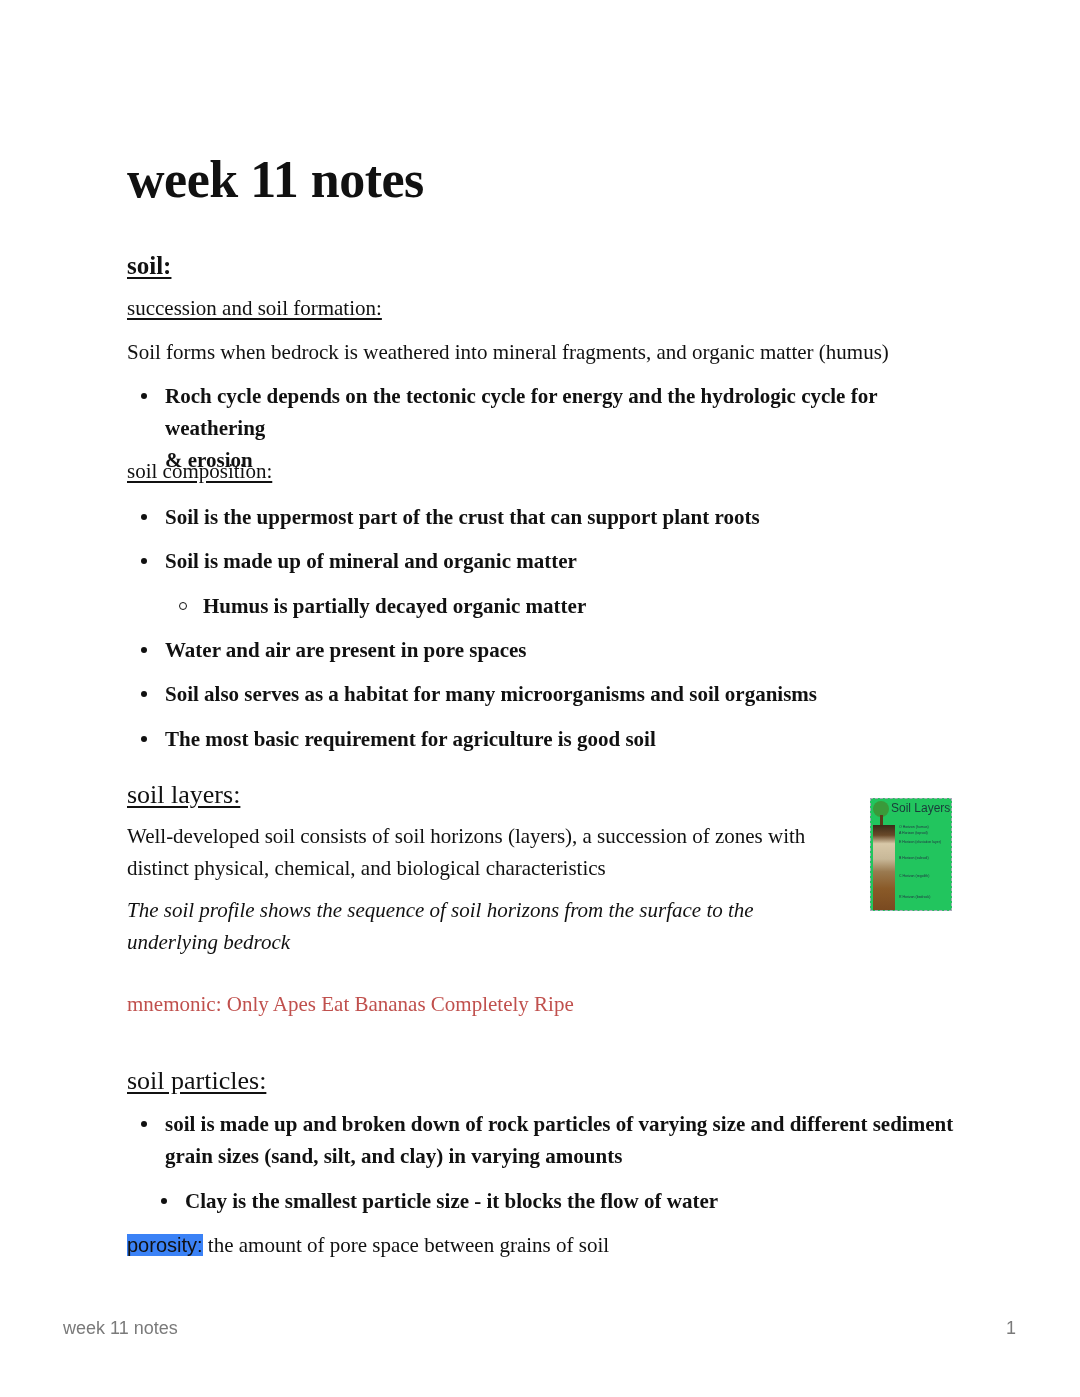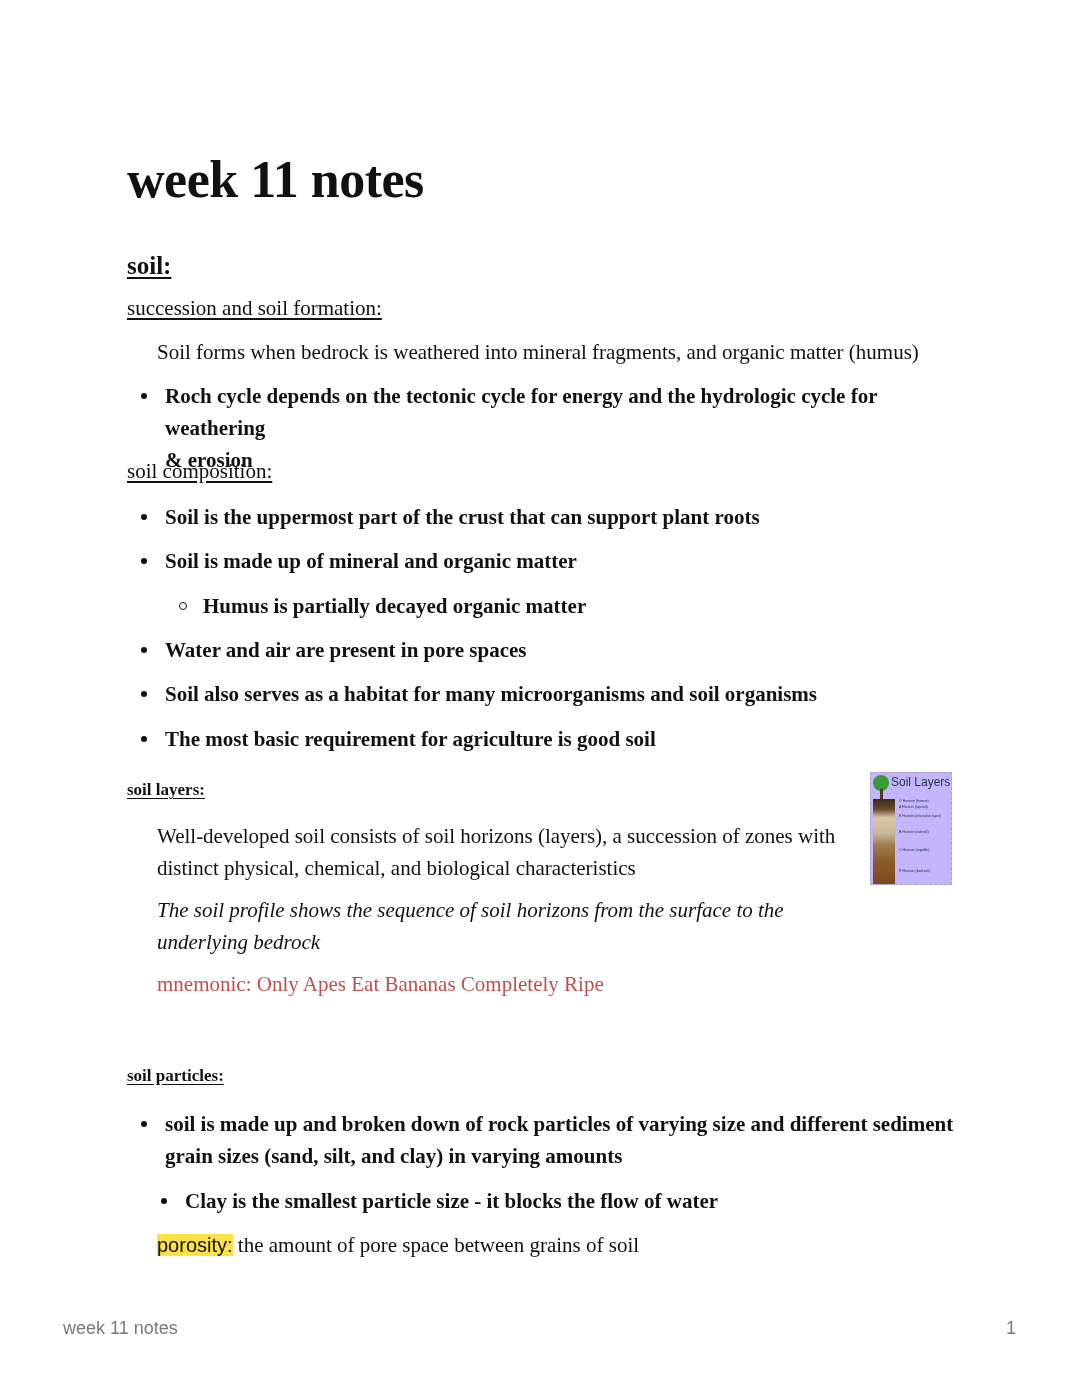--- a/index.html
+++ b/index.html
@@ -2,29 +2,29 @@
 <html><head>
 <meta charset="utf-8">
 <style>
   html, body { margin:0; padding:0; background:#ffffff; }
   body { width:1080px; height:1397px; position:relative; overflow:hidden;
          font-family:"Liberation Serif", serif; color:#111111; }
   .title { position:absolute; left:127px; top:150px; margin:0; font-size:52px; font-weight:bold; letter-spacing:-0.5px; }
   .abs { position:absolute; margin:0; }
   .h2 { font-size:25px; font-weight:bold; text-decoration:underline; text-underline-offset:3px; }
   .h3u { font-size:21px; text-decoration:underline; text-underline-offset:3px; }
-  .h3b { font-size:17px; font-weight:bold; text-decoration:underline; text-underline-offset:3px; }
-  .p { font-size:21px; line-height:32px;margin-left:30px; }
+  .h3b { font-size:26px; font-weight:normal; text-decoration:underline; text-underline-offset:3px; }
+  .p { font-size:21px; line-height:32px; }
   .bullet { position:absolute; font-size:21px; line-height:32px;font-weight:bold; }
   .bullet .dot { position:absolute; left:-24px; top:13px; width:6px; height:6px; border-radius:50%; background:#111; }
   .bullet .ring { position:absolute; left:-24px; top:12px; width:6px; height:6px; border-radius:50%; border:1.5px solid #111; box-sizing:content-box; }
   .red { color:#c0504d; }
-  .hl { background:#fde047; font-family:"Liberation Sans", sans-serif; font-size:20px; }
+  .hl { background:#3b82f6; font-family:"Liberation Sans", sans-serif; font-size:20px; }
   .footer { position:absolute; top:1318px; font-family:"Liberation Sans", sans-serif; font-size:18px; color:#7a7a7a; }
-  .thumb { position:absolute; left:870px; top:772px; width:82px; height:113px; background:#c4b5fd; border:1px dashed #aab; box-sizing:border-box; overflow:hidden; }
+  .thumb { position:absolute; left:870px; top:798px; width:82px; height:113px; background:#22c55e; border:1px dashed #aab; box-sizing:border-box; overflow:hidden; }
   .thumb .ttl { position:absolute; left:20px; top:2px; font-family:"Liberation Sans", sans-serif; font-size:12px; color:#1a3a3a; }
   .thumb .tree { position:absolute; left:2px; top:2px; width:16px; height:16px; border-radius:50%; background:#3a9a3a; }
   .thumb .trunk { position:absolute; left:9px; top:16px; width:3px; height:10px; background:#5a3a1a; }
   .thumb .soil { position:absolute; left:2px; top:26px; width:22px; height:85px;
      background:linear-gradient(#3a2a18 0%, #6a4a2a 12%, #d8c8a8 22%, #c8b898 40%, #9a7a50 55%, #8a5a28 75%, #7a4a20 100%); }
   .thumb .lbls { position:absolute; left:28px; top:26px; font-family:"Liberation Sans", sans-serif; font-size:3.5px; color:#234; line-height:1; }
   .thumb .lbls div { position:absolute; white-space:nowrap; }
 </style>
 </head>
 <body>
@@ -54,21 +54,21 @@
 <div class="abs h3b" style="left:127px;top:780px;">soil layers:</div>
 
 <div class="abs p" style="left:127px;top:820px;width:720px;">
   <div>Well-developed soil consists of soil horizons (layers), a succession of zones with</div>
   <div>distinct physical, chemical, and biological characteristics</div>
 </div>
 <div class="abs p" style="left:127px;top:894px;width:720px;font-style:italic;">
   <div>The soil profile shows the sequence of soil horizons from the surface to the</div>
   <div>underlying bedrock</div>
 </div>
-<div class="abs p red" style="left:127px;top:968px;">mnemonic: Only Apes Eat Bananas Completely Ripe</div>
+<div class="abs p red" style="left:127px;top:988px;">mnemonic: Only Apes Eat Bananas Completely Ripe</div>
 
 <div class="thumb">
   <div class="tree"></div>
   <div class="trunk"></div>
   <div class="ttl">Soil Layers</div>
   <div class="soil"></div>
   <div class="lbls">
     <div style="top:1px;">O Horizon (humus)</div>
     <div style="top:7px;">A Horizon (topsoil)</div>
     <div style="top:16px;">E Horizon (eluviation layer)</div>

